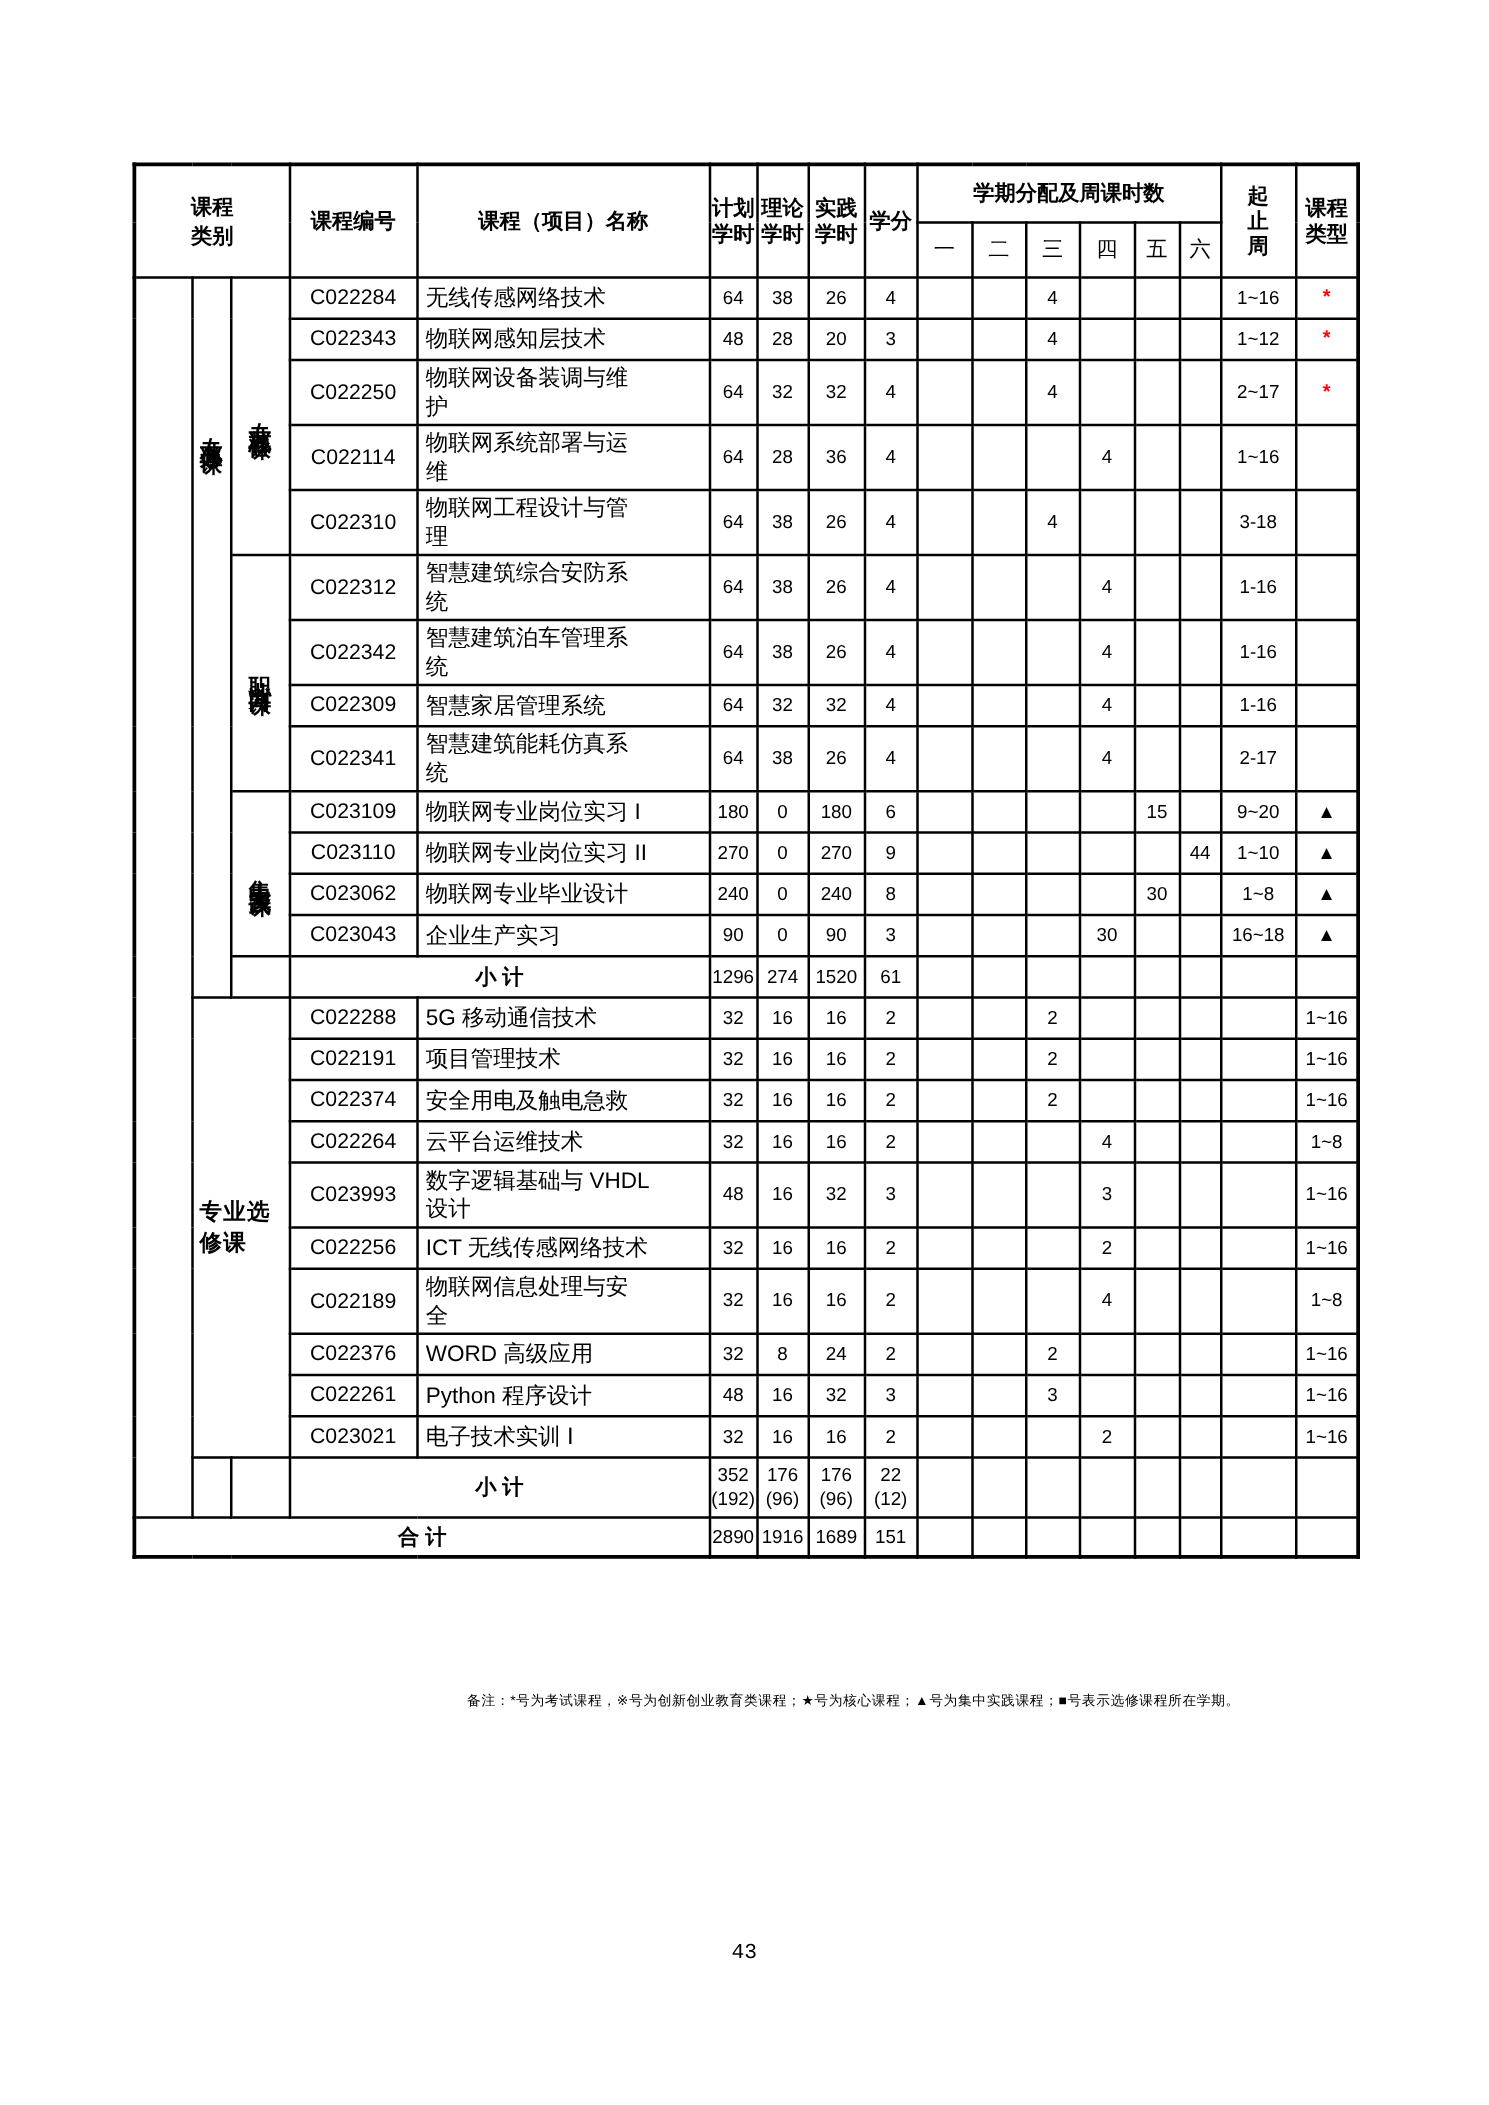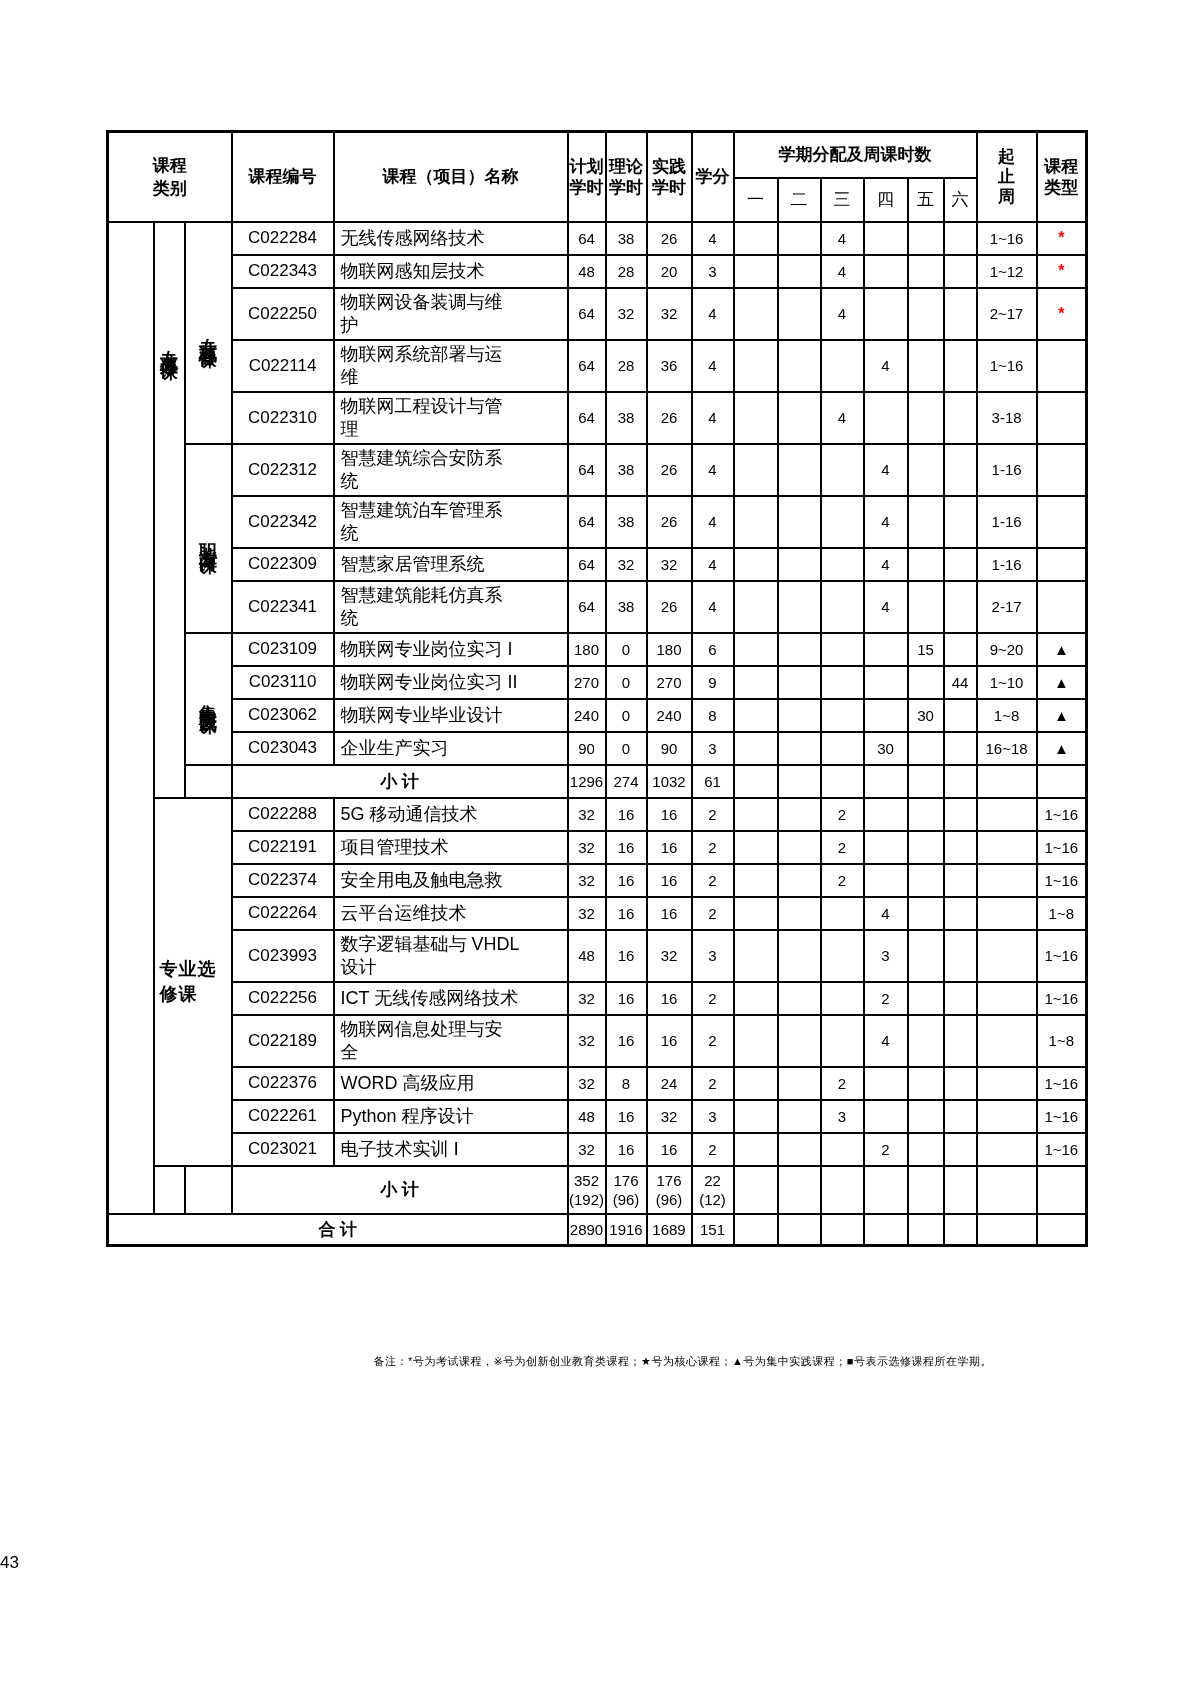--- a/index.html
+++ b/index.html
@@ -24,22 +24,22 @@
   td.label{font-size:17px;font-weight:bold}
   td.vert span{display:inline-block;writing-mode:vertical-lr;text-orientation:upright;
     font-weight:bold;font-size:18px;letter-spacing:3px;line-height:1}
   td.catB{vertical-align:top;padding-top:112px}
   td.elecLabel{font-weight:bold;font-size:18px;text-align:left;padding:2px 5px;line-height:25px;letter-spacing:1px;word-break:break-all}
   .note{
     position:absolute;left:180px;top:1339px;width:812px;
     font-size:11px;line-height:45px;letter-spacing:0.5px;text-align:right;
   }
   .pageno{
-    position:absolute;top:1553px;left:0;width:100%;text-align:left;
-    font-family:Liberation Sans, sans-serif;font-size:17px;
+    position:absolute;top:1553px;left:0;width:100%;text-align:center;
+    font-family:Liberation Mono, monospace;font-size:17px;
   }
 </style>
 </head>
 <body>
 
 <div>
 
   <table class="cur">
     <colgroup>
       <col style="width:46px">
@@ -300,21 +300,21 @@
           <td class="num"></td>
           <td class="num"></td>
           <td class="num">16~18</td>
           <td class="num">▲</td>
         </tr>
         <tr style="height: 33px;">
           <td></td>
           <td class="label" colspan="2">小 计</td>
           <td class="num sub">1296</td>
           <td class="num sub">274</td>
-          <td class="num sub">1032</td>
+          <td class="num sub">1520</td>
           <td class="num sub">61</td>
           <td class="num"></td>
           <td class="num"></td>
           <td class="num"></td>
           <td class="num"></td>
           <td class="num"></td>
           <td class="num"></td>
           <td class="num"></td>
           <td class="num"></td>
         </tr>

